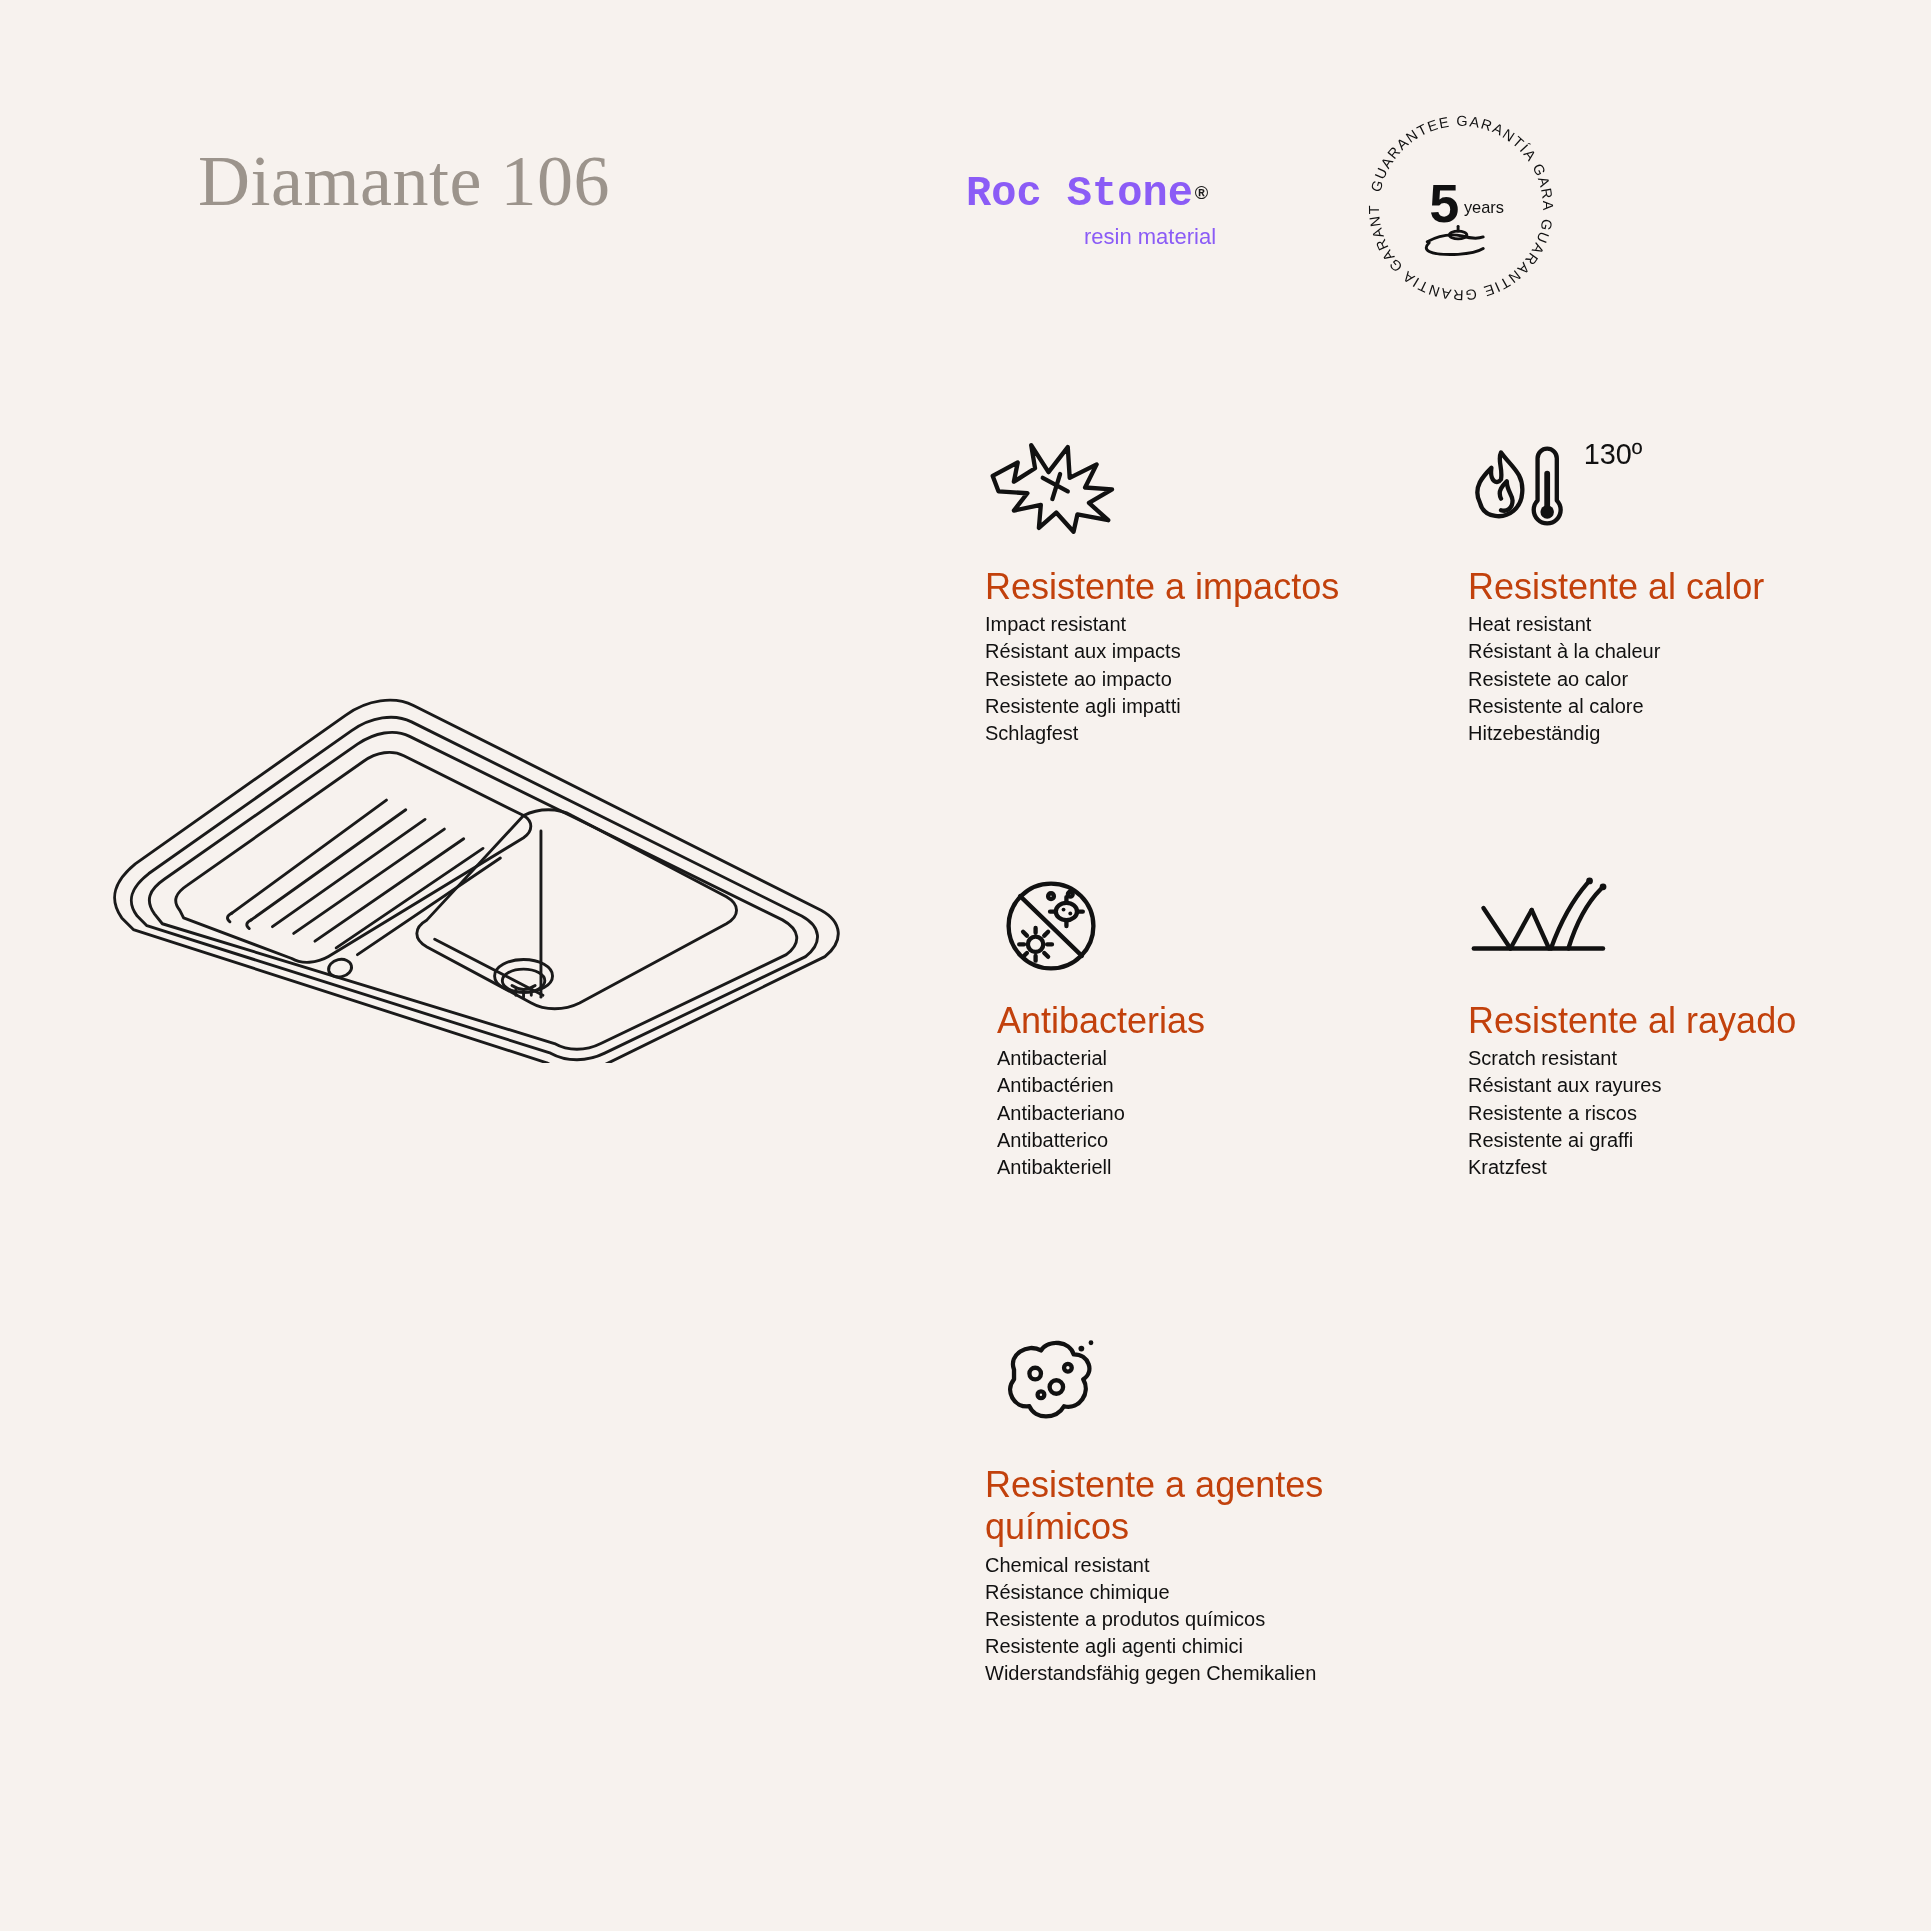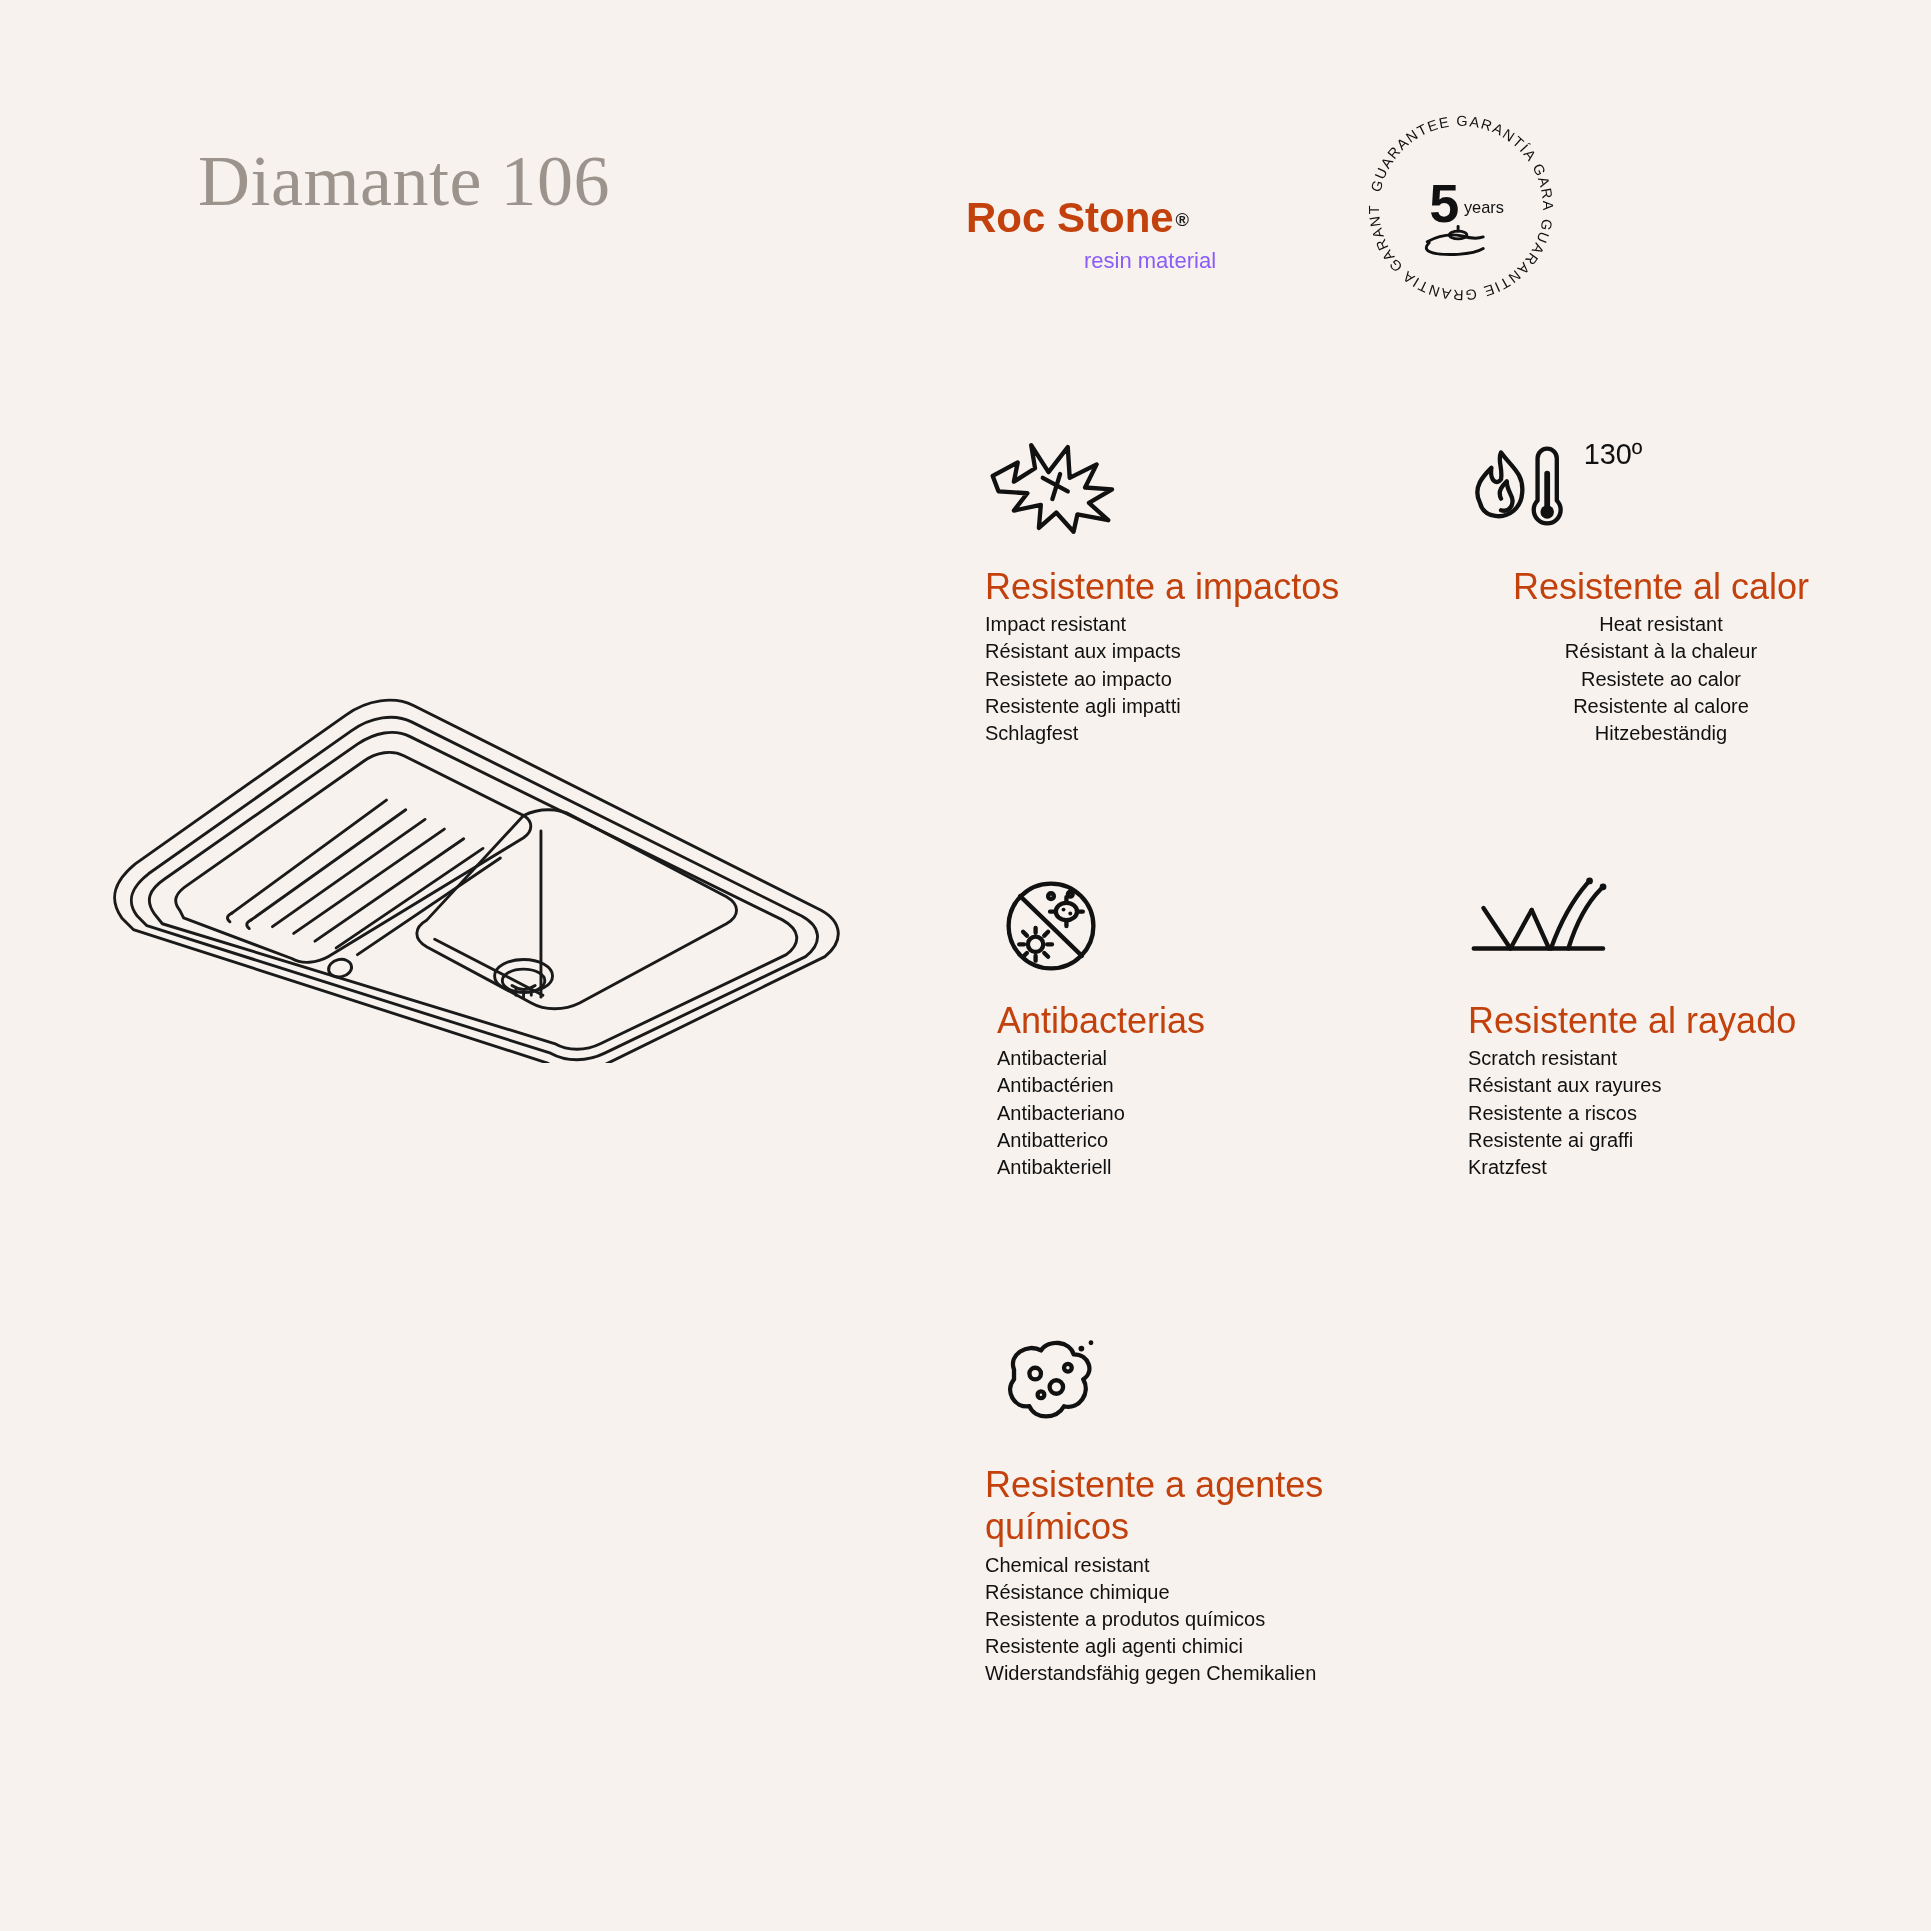--- a/index.html
+++ b/index.html
@@ -35,28 +35,27 @@
   }
 
   .brand-block {
     position: absolute;
     left: 966px;
     top: 172px;
     width: 319px;
     text-align: left;
   }
   .brand-name {
-    font-family: Liberation Sans, sans-serif;
+    font-family: Liberation Mono, monospace;
     font-weight: bold;
     font-size: 42px;
     line-height: 1.05;
-    color: #c2410c;
+    color: #8b5cf6;
     display: inline-block;
     position: relative;
-    margin-top: 24px;
   }
   .brand-reg {
     font-size: 18.3px;
     vertical-align: super;
     font-weight: bold;
     margin-left: 1.9px;
   }
   .brand-sub {
     font-size: 22px;
     color: #8b5cf6;
@@ -108,21 +107,21 @@
   }
   .feature .f-line {
     font-size: 20px;
     line-height: 1.12;
     color: #111;
     margin-top: 4.8px;
   }
 
   
   #feat-impact   { left: 0px;   top: 0px; }
-  #feat-heat     { left: 483px; top: 0px; text-align: center; }
+  #feat-heat     { left: 483px; top: 0px; }
   #feat-anti     { left: 12px;   top: 434px; }
   #feat-scratch  { left: 483px; top: 434px; }
   #feat-chem     { left: 0px;   top: 898px; }
 
   .stroke {
     fill: none;
     stroke: #111;
     stroke-width: 4.5;
     stroke-linecap: round;
     stroke-linejoin: round;

